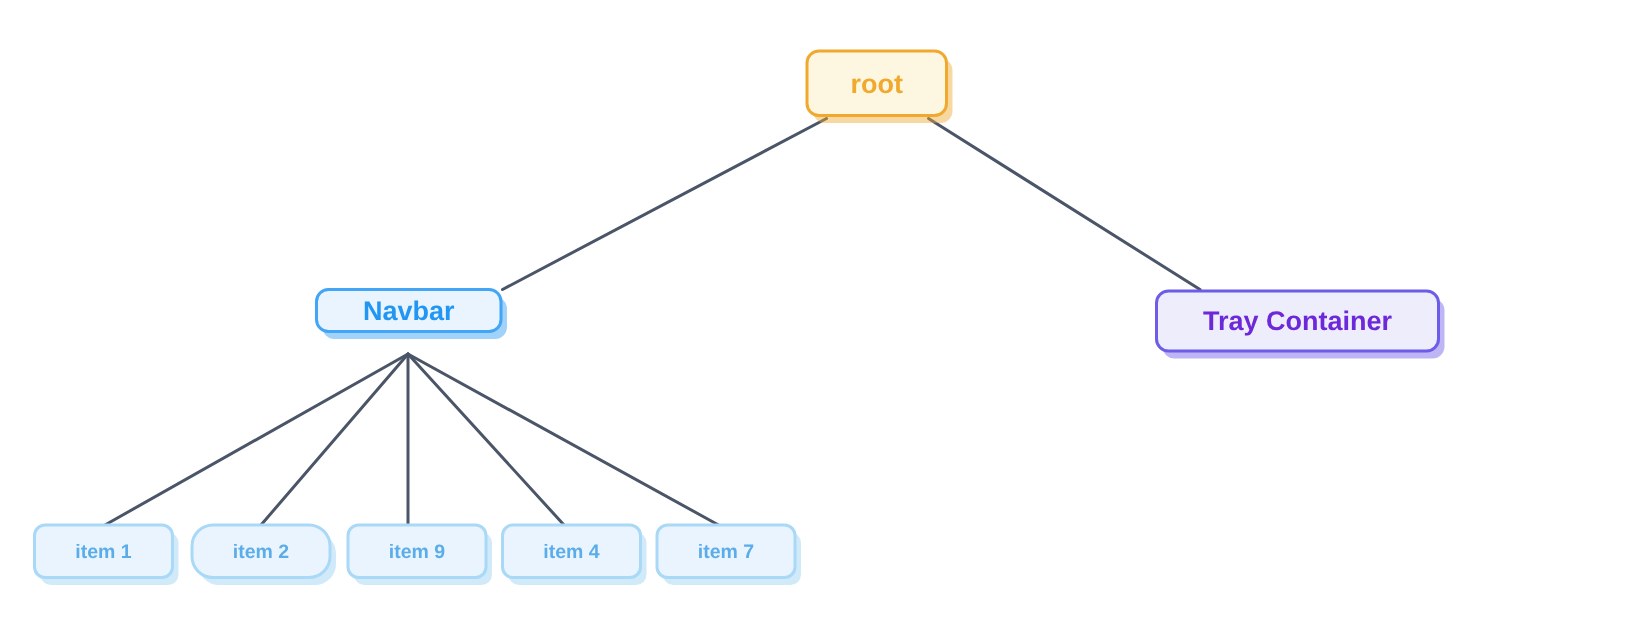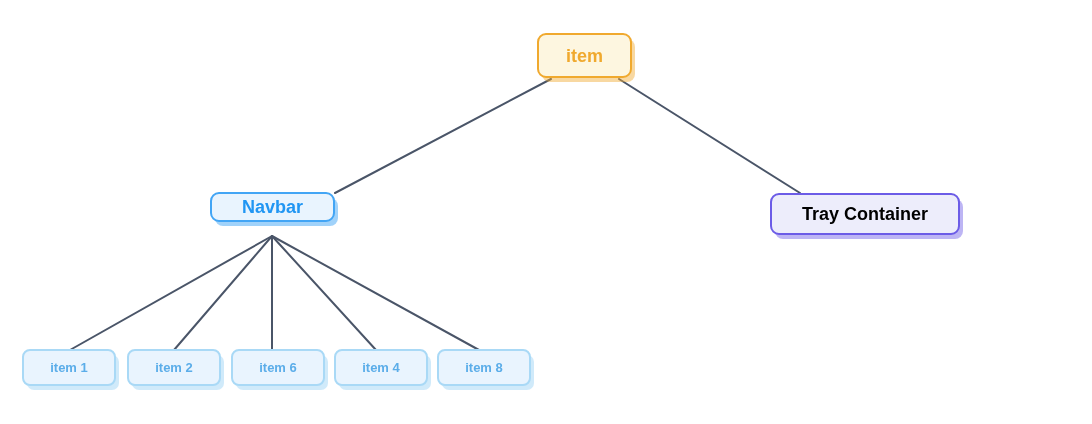--- a/index.html
+++ b/index.html
@@ -77,40 +77,40 @@
   .node-tray {
     left: 770px;
     top: 193px;
     width: 190px;
     height: 42px;
     background: #ededfb;
     border-color: #6c5ce7;
     box-shadow: 4px 5px 0 -1px rgba(108,92,231,0.45);
   }
   .node-tray .node-label {
-    color: #000000;
+    color: #6d28d9;
     font-size: 18px;
   }
 
   
   .node-item {
     top: 349px;
     width: 94px;
     height: 37px;
     background: #e9f4fe;
     border-color: #a9d9f6;
     border-radius: 8px;
     box-shadow: 4px 5px 0 -1px rgba(169,217,246,0.55);
   }
   .node-item .node-label {
     color: #5bade9;
     font-size: 13px;
   }
   .item-0 { left: 22px; }
-  .item-1 { left: 127px; }
+  .item-1 { left: 127px; border-radius: 15px; }
   .item-2 { left: 231px; }
   .item-3 { left: 334px; text-align: center; }
   .item-4 { left: 437px; }
 </style>
 </head>
 <body>
 
 <div id="canvas">
 
   <svg id="edge-layer" viewBox="0 0 1092 424" width="1092" height="424" xmlns="http://www.w3.org/2000/svg">
@@ -119,44 +119,44 @@
       <line x1="619" y1="79" x2="800" y2="193"></line>
       <line x1="272" y1="236" x2="70" y2="350"></line>
       <line x1="272" y1="236" x2="174" y2="350"></line>
       <line x1="272" y1="236" x2="272" y2="350"></line>
       <line x1="272" y1="236" x2="376" y2="350"></line>
       <line x1="272" y1="236" x2="479" y2="350"></line>
     </g>
   </svg>
 
   <div class="node node-root">
-    <span class="node-label">item</span>
+    <span class="node-label">root</span>
   </div>
 
   <div class="node node-navbar">
     <span class="node-label">Navbar</span>
   </div>
 
   <div class="node node-tray">
     <span class="node-label">Tray Container</span>
   </div>
 
   <div class="node node-item item-0">
     <span class="node-label">item 1</span>
   </div>
 
   <div class="node node-item item-1">
     <span class="node-label">item 2</span>
   </div>
 
   <div class="node node-item item-2">
-    <span class="node-label">item 6</span>
+    <span class="node-label">item 9</span>
   </div>
 
   <div class="node node-item item-3">
     <span class="node-label">item 4</span>
   </div>
 
   <div class="node node-item item-4">
-    <span class="node-label">item 8</span>
+    <span class="node-label">item 7</span>
   </div>
 
 </div>
 
 </body></html>

